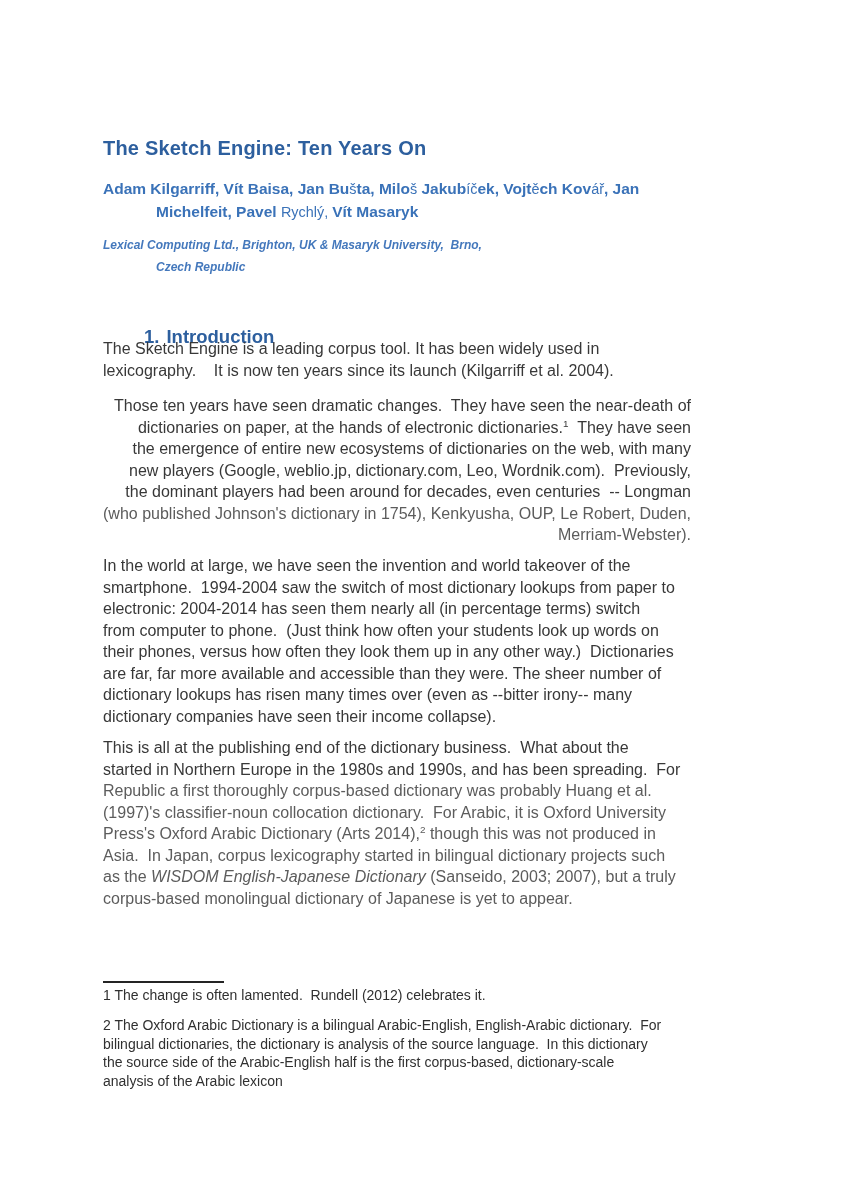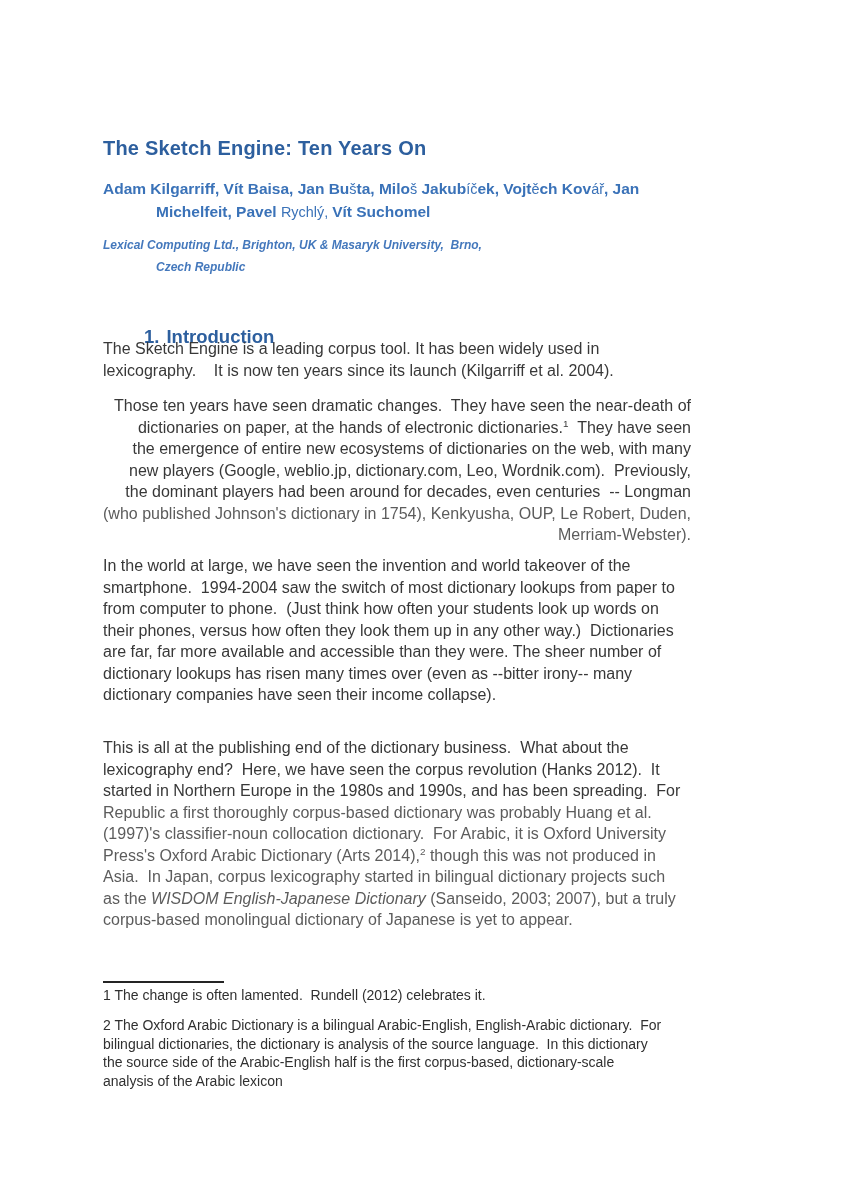--- a/index.html
+++ b/index.html
@@ -77,21 +77,21 @@
 </style>
 </head>
 <body>
 
 <div class="page">
 
   <h1 class="abs title">The Sketch Engine: Ten Years On</h1>
 
   <div class="abs authors">
       <div class="line"><span>Adam Kilgarriff, Vít Baisa, Jan Bu</span><span class="seg-regular">š</span><span>ta, Milo</span><span class="seg-regular">š</span><span> Jakub</span><span class="seg-regular">íč</span><span>ek, Vojt</span><span class="seg-regular">ě</span><span>ch Kov</span><span class="seg-regular">ář</span><span>, Jan</span></div>
-      <div class="line indented"><span>Michelfeit, Pavel </span><span class="seg-regular">Rychlý</span><span class="seg-regular">, </span><span>Vít Suchomel</span></div>
+      <div class="line indented"><span>Michelfeit, Pavel </span><span class="seg-regular">Rychlý</span><span class="seg-regular">, </span><span>Vít Masaryk</span></div>
     </div>
 
   <div class="abs affiliation">
       <div class="line"><span>Lexical Computing Ltd., Brighton, UK &amp; Masaryk University,  Brno,</span></div>
       <div class="line indented"><span>Czech Republic</span></div>
     </div>
 
   <h2 class="abs section-heading"><span class="sec-num">1.</span><span>Introduction</span></h2>
 
   <div id="p1" class="abs para">
@@ -103,29 +103,29 @@
       <div class="line"><span>dictionaries on paper, at the hands of electronic dictionaries.</span><sup class="seg-sup">1</sup><span>  They have seen</span></div>
       <div class="line"><span>the emergence of entire new ecosystems of dictionaries on the web, with many</span></div>
       <div class="line"><span>new players (Google, weblio.jp, dictionary.com, Leo, Wordnik.com).  Previously,</span></div>
       <div class="line"><span>the dominant players had been around for decades, even centuries  -- Longman</span></div>
       <div class="line tone-muted"><span>(who published Johnson's dictionary in 1754), Kenkyusha, OUP, Le Robert, Duden,</span></div>
       <div class="line tone-muted"><span>Merriam-Webster).</span></div>
     </div>
   <div id="p3" class="abs para">
       <div class="line"><span>In the world at large, we have seen the invention and world takeover of the</span></div>
       <div class="line"><span>smartphone.  1994-2004 saw the switch of most dictionary lookups from paper to</span></div>
+      <div class="line"><span>electronic: 2004-2014 has seen them nearly all (in percentage terms) switch</span></div>
       <div class="line"><span>from computer to phone.  (Just think how often your students look up words on</span></div>
       <div class="line"><span>their phones, versus how often they look them up in any other way.)  Dictionaries</span></div>
       <div class="line"><span>are far, far more available and accessible than they were. The sheer number of</span></div>
       <div class="line"><span>dictionary lookups has risen many times over (even as --bitter irony-- many</span></div>
       <div class="line"><span>dictionary companies have seen their income collapse).</span></div>
     </div>
   <div id="p4" class="abs para">
       <div class="line"><span>This is all at the publishing end of the dictionary business.  What about the</span></div>
-      <div class="line"><span>lexicography end?  Here, we have seen the corpus revolution (Hanks 2012).  It</span></div>
       <div class="line"><span>started in Northern Europe in the 1980s and 1990s, and has been spreading.  For</span></div>
       <div class="line tone-muted"><span>Republic a first thoroughly corpus-based dictionary was probably Huang et al.</span></div>
       <div class="line tone-muted"><span>(1997)'s classifier-noun collocation dictionary.  For Arabic, it is Oxford University</span></div>
       <div class="line tone-muted"><span>Press's Oxford Arabic Dictionary (Arts 2014),</span><sup class="seg-sup">2</sup><span> though this was not produced in</span></div>
       <div class="line tone-muted"><span>Asia.  In Japan, corpus lexicography started in bilingual dictionary projects such</span></div>
       <div class="line tone-muted"><span>as the </span><span class="seg-italic">WISDOM English-Japanese Dictionary</span><span> (Sanseido, 2003; 2007), but a truly</span></div>
       <div class="line tone-muted"><span>corpus-based monolingual dictionary of Japanese is yet to appear.</span></div>
     </div>
 
   <div class="abs fn-rule"></div>

